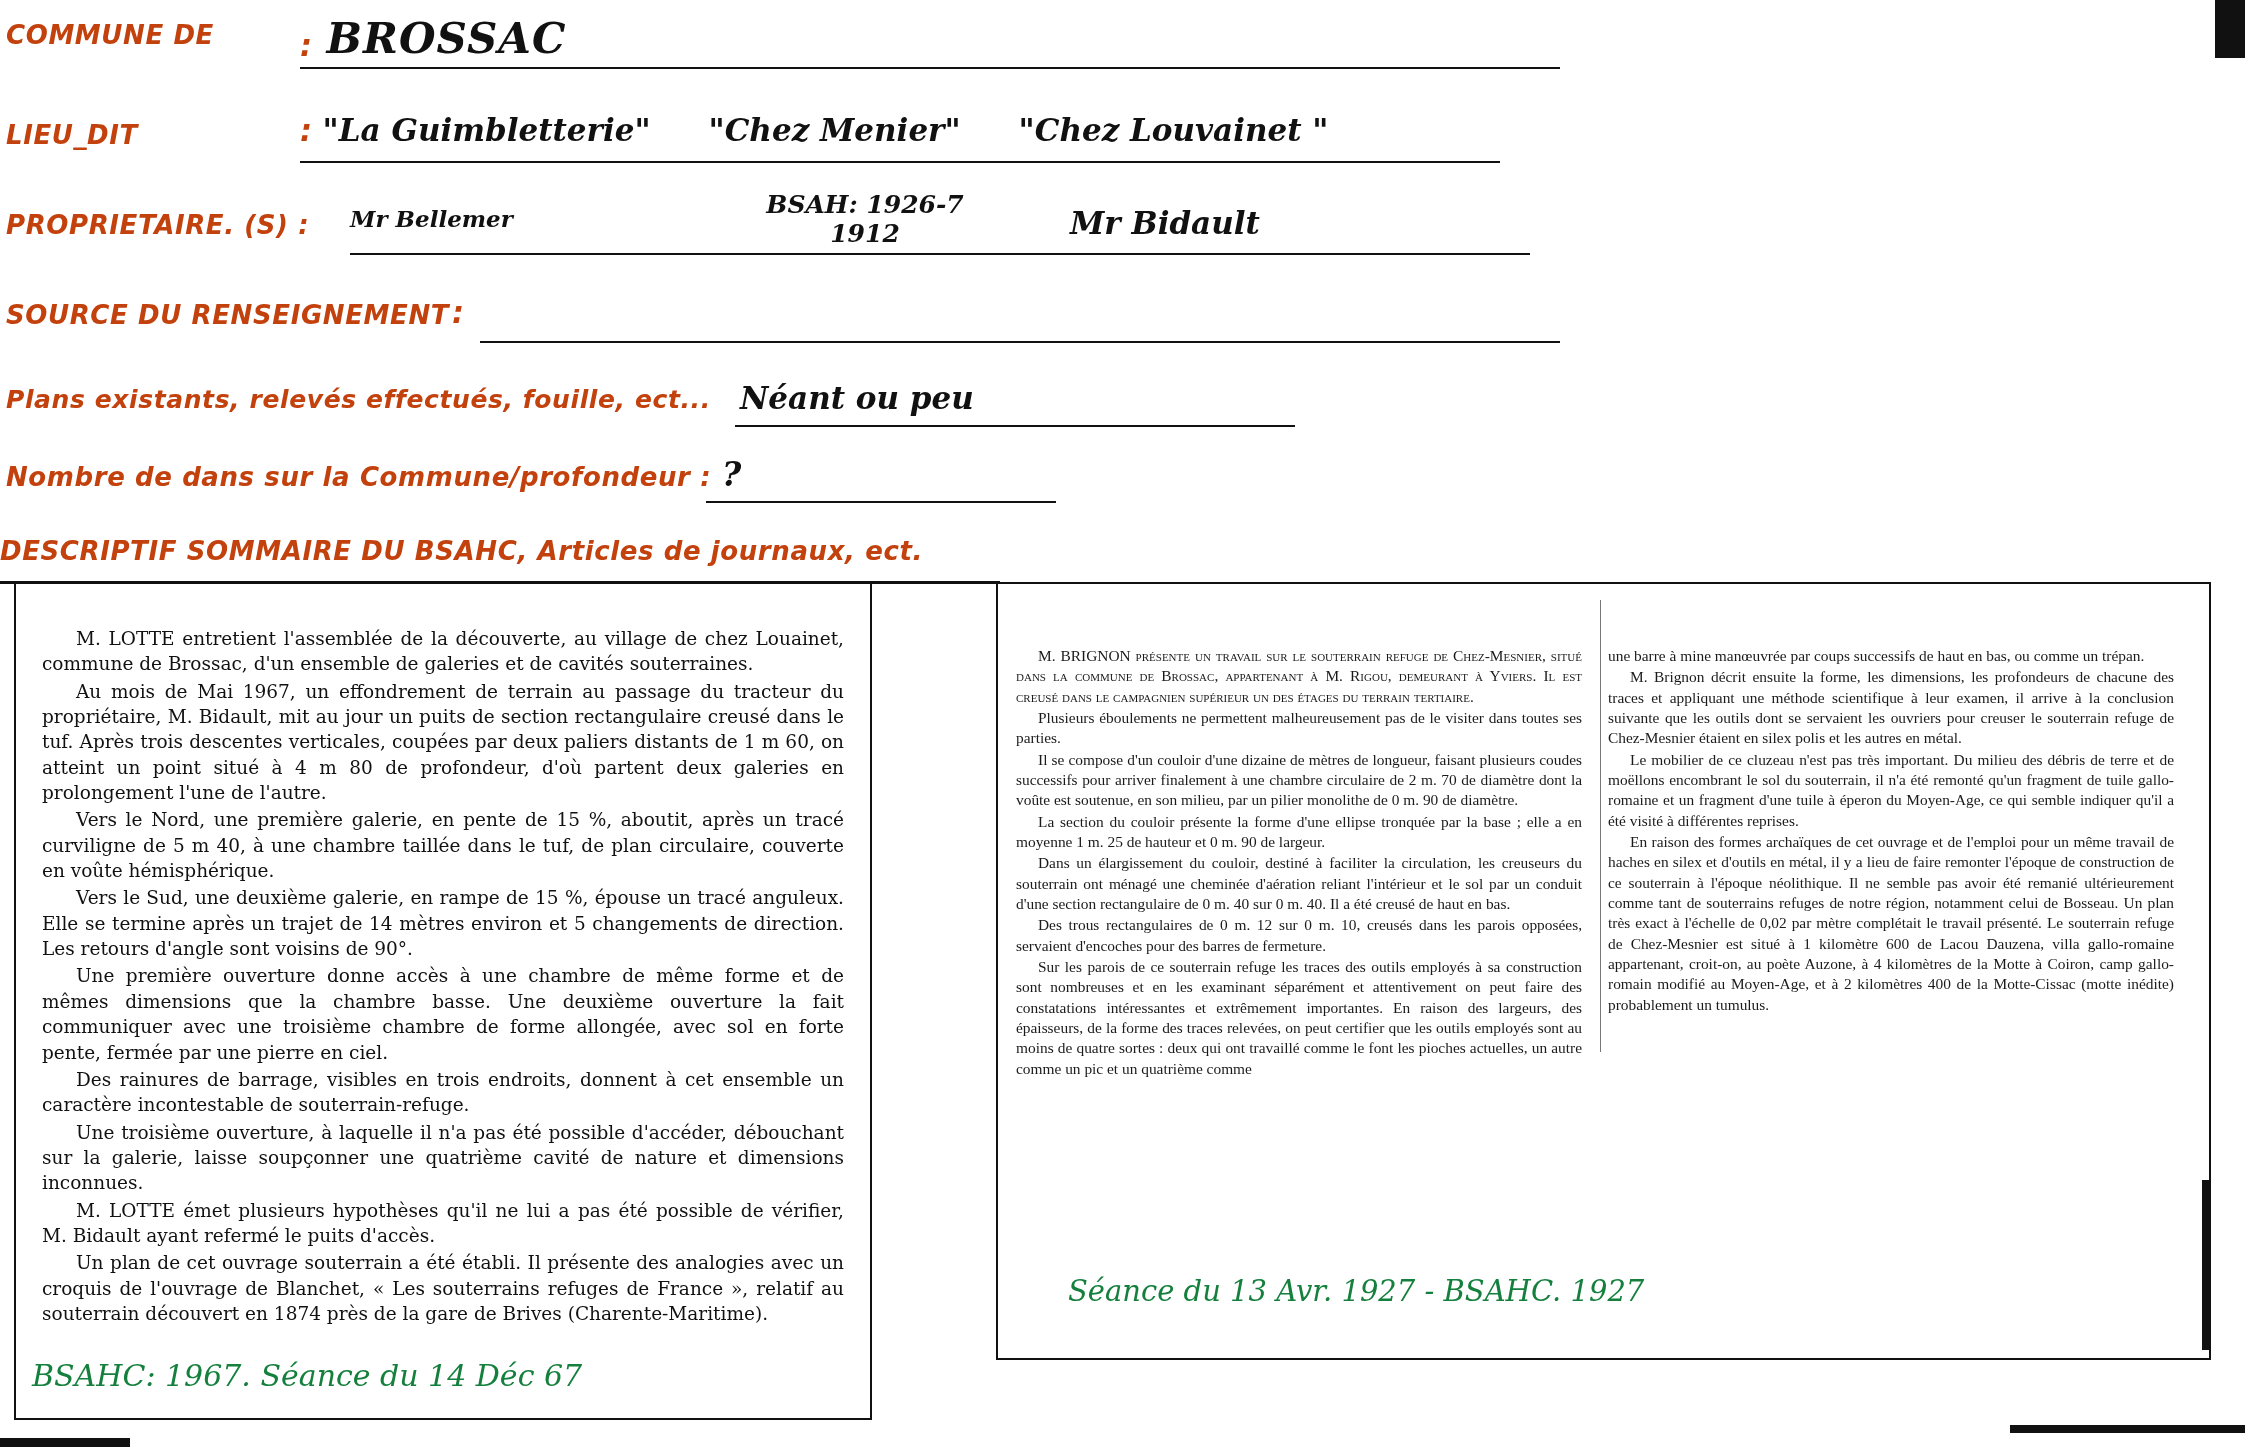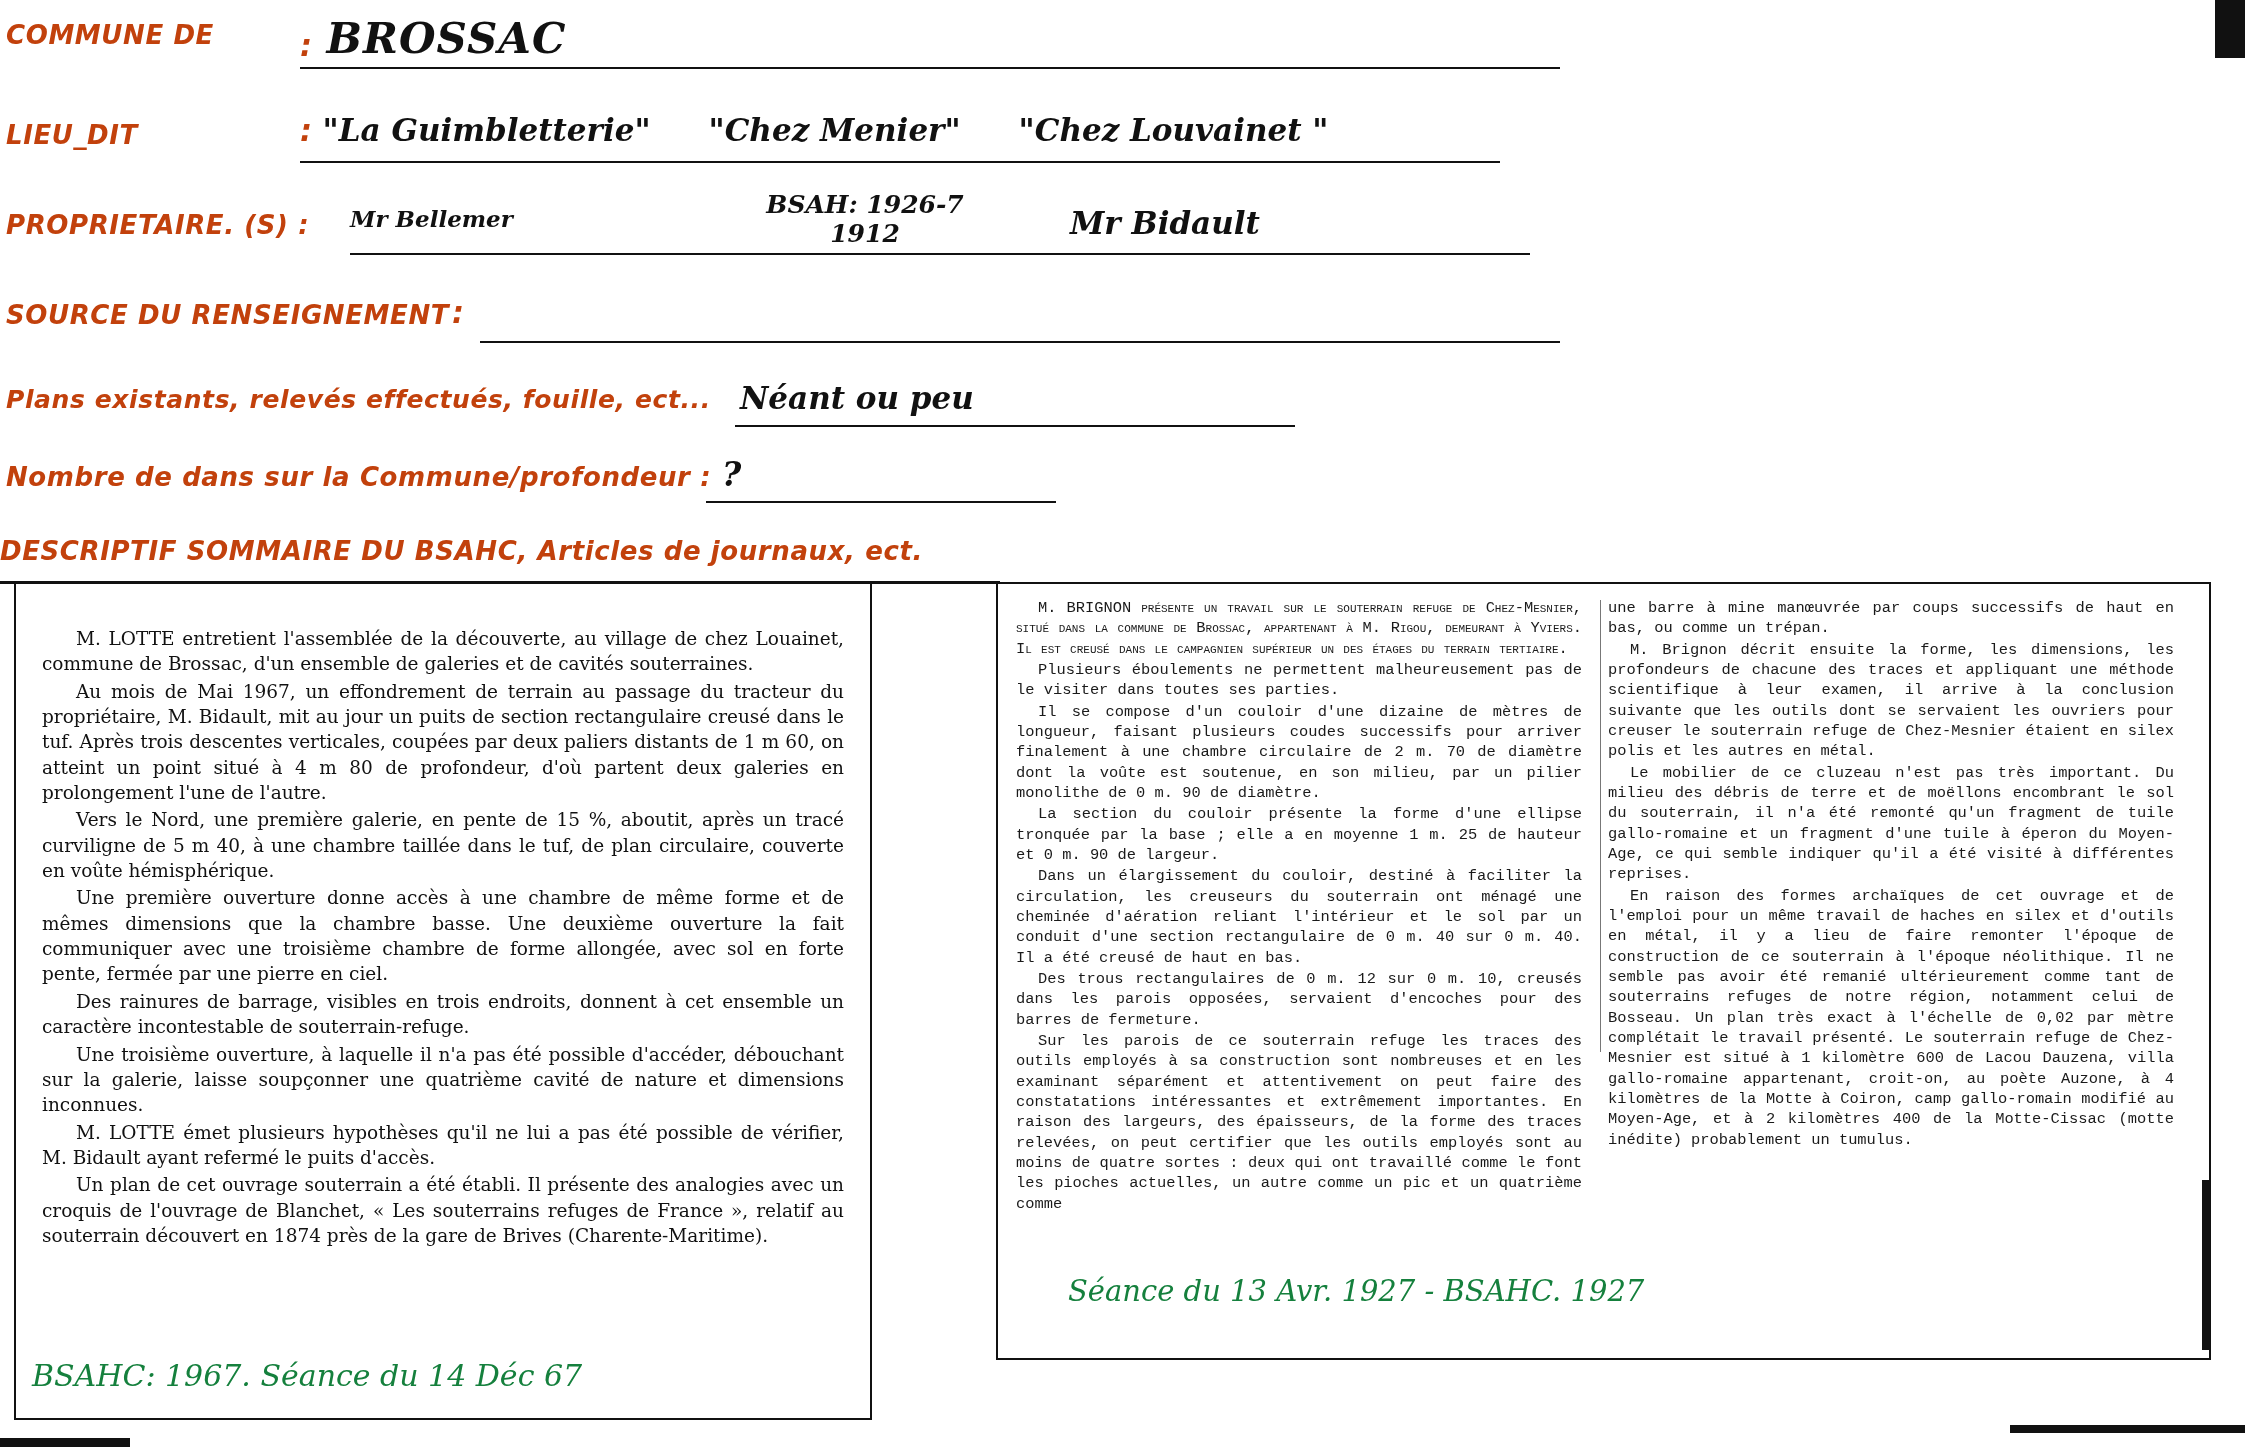--- a/index.html
+++ b/index.html
@@ -65,24 +65,25 @@
     font-size: 18.5px;
     line-height: 1.37;
     color: #111;
   }
   .art-left p {
     margin: 0 0 2px 0;
     text-indent: 34px;
     text-align: justify;
   }
   .art-small {
-    font-family: Liberation Mono, monospace;
+    font-family: Liberation Serif, serif;
     font-size: 15.4px;
     line-height: 1.32;
     color: #1a1a1a;
+    margin-top: 48px;
   }
   .art-small p {
     margin: 0 0 1px 0;
     text-indent: 22px;
     text-align: justify;
   }
   .smallcaps {
     font-variant: small-caps;
   }
   .sig {
@@ -169,20 +170,21 @@
   <div class="form-row" style="left:0px; top:536px;">
     <span class="printed" style="font-size:26px;">DESCRIPTIF SOMMAIRE DU BSAHC, Articles de journaux, ect.</span>
   </div>
   <div class="rule" style="position:absolute; left:0px; top:580px; width:1000px; border-bottom-width:3px;"></div>
 
   <div class="colbox" style="left:14px; top:582px; width:858px; height:838px; padding:42px 26px 10px 26px;">
     <div class="art-left justify">
       <p>M. LOTTE entretient l'assemblée de la découverte, au village de chez Louainet, commune de Brossac, d'un ensemble de galeries et de cavités souterraines.</p>
       <p>Au mois de Mai 1967, un effondrement de terrain au passage du tracteur du propriétaire, M. Bidault, mit au jour un puits de section rectangulaire creusé dans le tuf. Après trois descentes verticales, coupées par deux paliers distants de 1 m 60, on atteint un point situé à 4 m 80 de profondeur, d'où partent deux galeries en prolongement l'une de l'autre.</p>
       <p>Vers le Nord, une première galerie, en pente de 15 %, aboutit, après un tracé curviligne de 5 m 40, à une chambre taillée dans le tuf, de plan circulaire, couverte en voûte hémisphérique.</p>
+      <p>Vers le Sud, une deuxième galerie, en rampe de 15 %, épouse un tracé anguleux. Elle se termine après un trajet de 14 mètres environ et 5 changements de direction. Les retours d'angle sont voisins de 90°.</p>
       <p>Une première ouverture donne accès à une chambre de même forme et de mêmes dimensions que la chambre basse. Une deuxième ouverture la fait communiquer avec une troisième chambre de forme allongée, avec sol en forte pente, fermée par une pierre en ciel.</p>
       <p>Des rainures de barrage, visibles en trois endroits, donnent à cet ensemble un caractère incontestable de souterrain-refuge.</p>
       <p>Une troisième ouverture, à laquelle il n'a pas été possible d'accéder, débouchant sur la galerie, laisse soupçonner une quatrième cavité de nature et dimensions inconnues.</p>
       <p>M. LOTTE émet plusieurs hypothèses qu'il ne lui a pas été possible de vérifier, M. Bidault ayant refermé le puits d'accès.</p>
       <p>Un plan de cet ouvrage souterrain a été établi. Il présente des analogies avec un croquis de l'ouvrage de Blanchet, « Les souterrains refuges de France », relatif au souterrain découvert en 1874 près de la gare de Brives (Charente-Maritime).</p>
     </div>
   </div>
   <div class="sig" style="position:absolute; left:32px; top:1358px;">BSAHC: 1967. Séance du 14 Déc 67</div>
 
   <div class="colbox" style="left:996px; top:582px; width:1215px; height:778px; padding:14px 16px 8px 18px;">

